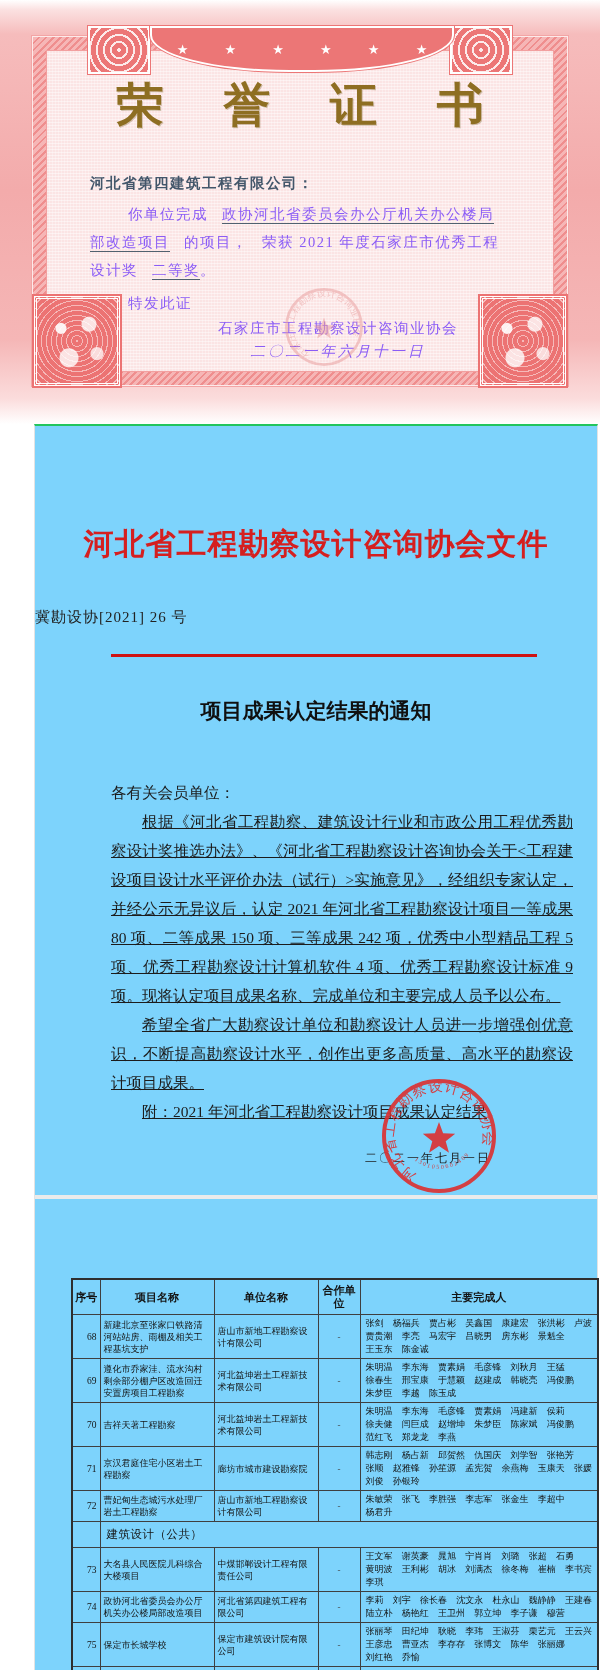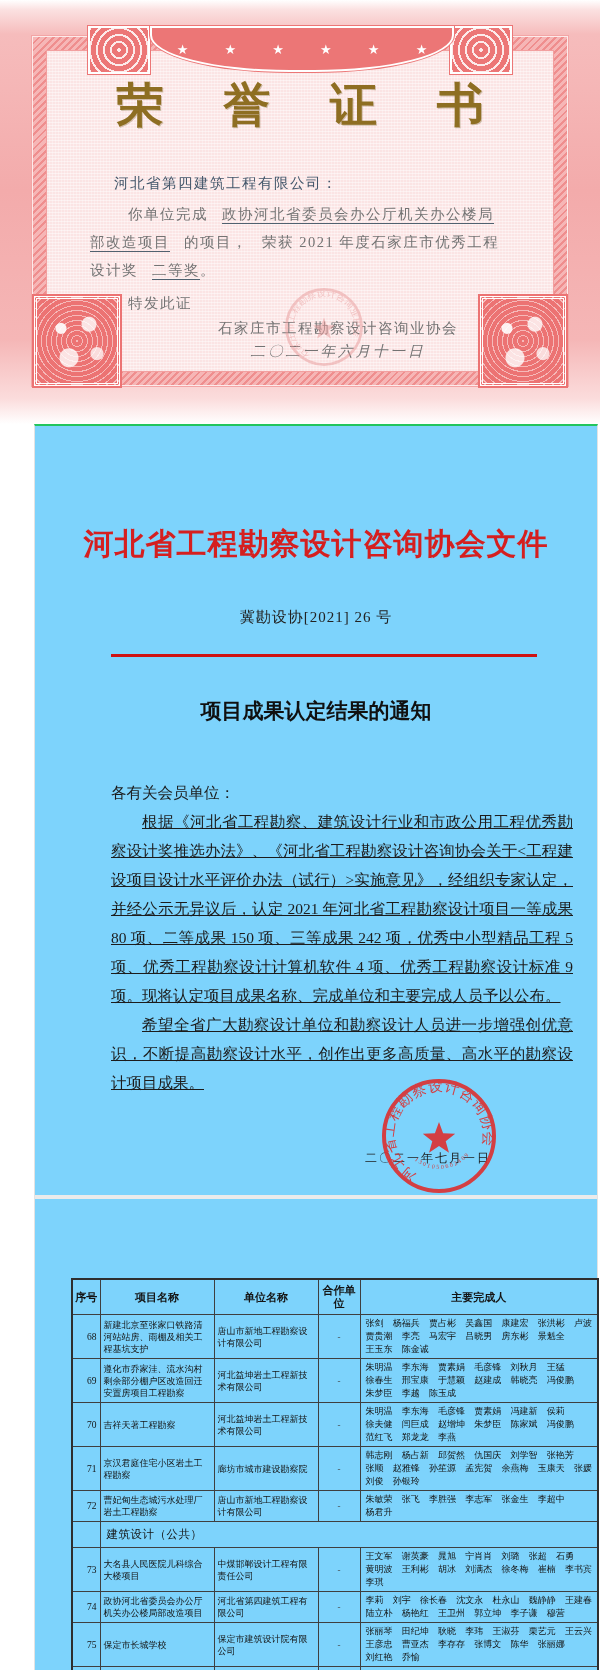--- a/index.html
+++ b/index.html
@@ -28,38 +28,38 @@
   .cert-corner{position:absolute;top:296px;width:80px;height:84px;background:#ec7373;border:3px double #fff;
     box-shadow:0 0 0 2px #ec7373;
     background-image:radial-gradient(circle at 30% 35%,rgba(255,255,255,.9) 0 5px,transparent 6px),
       radial-gradient(circle at 65% 30%,rgba(255,255,255,.8) 0 7px,transparent 8px),
       radial-gradient(circle at 40% 70%,rgba(255,255,255,.8) 0 9px,transparent 10px),
       radial-gradient(circle at 75% 65%,rgba(255,255,255,.75) 0 6px,transparent 7px),
       repeating-radial-gradient(circle at 50% 50%,rgba(255,255,255,.5) 0 1px,transparent 1px 5px);}
   .cert-corner.left{left:34px;}.cert-corner.right{right:34px;}
   .cert-title{position:absolute;left:0;right:0;top:74px;text-align:center;font-size:47px;font-weight:bold;
     color:#8e6e22;letter-spacing:24px;text-indent:24px;text-shadow:1px 1px 0 rgba(110,82,20,.3);}
-  .cert-line{position:absolute;left:90px;right:64px;color:#737373;font-size:14.5px;letter-spacing:1.5px;white-space:nowrap;}
-  .cl1{top:174px;font-weight:normal;color:#43566a;margin-left:24px;}
+  .cert-line{position:absolute;left:90px;right:64px;color:#8b5cf6;font-size:14.5px;letter-spacing:1.5px;white-space:nowrap;}
+  .cl1{top:174px;font-weight:bold;color:#43566a;}
   .cl2{top:205px;padding-left:38px;}
   .cl3{top:233px;}
   .cl4{top:261px;}
   .cl5{top:294px;padding-left:38px;}
   .cl6{top:319px;left:200px;right:auto;width:276px;text-align:center;white-space:nowrap;}
   .cl7{top:342px;left:200px;right:auto;width:276px;text-align:center;letter-spacing:3px;white-space:nowrap;font-style:italic;}
   .u{border-bottom:1px solid #50616f;padding-bottom:1px;}
   .gap{display:inline-block;width:14px;}
   .cert-stamp{position:absolute;left:283px;top:286px;width:82px;height:82px;opacity:.5;}
 
   
   .lower-page{position:absolute;left:2px;right:2px;top:424px;height:1246px;background:#7dd3fc;
     border-left:1px solid #e3e3e3;border-right:1px solid #e3e3e3;border-top:2px solid #22c55e;margin-left:32px;}
   .doc-header{position:absolute;left:0;right:0;top:98px;text-align:center;font-size:30px;font-weight:900;
     color:#d51f1f;font-family:"Liberation Sans","DejaVu Sans",sans-serif;letter-spacing:1px;}
-  .doc-number{position:absolute;left:0;right:0;top:182px;text-align:center;font-size:15px;color:#222;letter-spacing:1px;}
+  .doc-number{position:absolute;left:0;right:0;top:182px;text-align:left;font-size:15px;color:#222;letter-spacing:1px;}
   .red-rule{position:absolute;left:76px;right:60px;top:228px;height:3px;background:#cf1212;}
   .doc-title{position:absolute;left:0;right:0;top:270px;text-align:center;font-size:21px;font-weight:bold;
     color:#101010;line-height:31px;}
   .doc-body{position:absolute;left:76px;width:462px;top:352px;font-size:15.5px;line-height:29px;
     text-align:justify;color:#1c1c1c;}
   .doc-body p{margin:0;}
   .doc-body p.ind{text-indent:2em;text-decoration:underline;}
   .doc-date{position:absolute;left:330px;top:724px;font-size:12px;letter-spacing:2px;color:#1c1c1c;white-space:nowrap;}
   .doc-stamp{position:absolute;left:344px;top:650px;width:120px;height:120px;opacity:.9;}
 
@@ -131,20 +131,21 @@
     <div class="doc-number">冀勘设协[2021] 26 号</div>
     <div class="red-rule"></div>
     <div class="doc-title">
       <div>项目成果认定结果的通知</div>
     </div>
 
     <div class="doc-body">
       <p>各有关会员单位：</p>
       <p class="ind">根据《河北省工程勘察、建筑设计行业和市政公用工程优秀勘察设计奖推选办法》、《河北省工程勘察设计咨询协会关于&lt;工程建设项目设计水平评价办法（试行）&gt;实施意见》，经组织专家认定，并经公示无异议后，认定 2021 年河北省工程勘察设计项目一等成果 80 项、二等成果 150 项、三等成果 242 项，优秀中小型精品工程 5 项、优秀工程勘察设计计算机软件 4 项、优秀工程勘察设计标准 9 项。现将认定项目成果名称、完成单位和主要完成人员予以公布。</p>
       <p class="ind">希望全省广大勘察设计单位和勘察设计人员进一步增强创优意识，不断提高勘察设计水平，创作出更多高质量、高水平的勘察设计项目成果。</p>
+      <p class="ind">附：2021 年河北省工程勘察设计项目成果认定结果</p>
     </div>
 
     <div class="doc-date">二〇二一年七月一日</div>
 
     <svg class="doc-stamp" viewBox="0 0 120 120">
       <circle class="stamp-ring" cx="60" cy="60" r="55" stroke="#dd2f2f"></circle>
       <path id="docRing" d="M15,60 a45,45 0 1,1 90,0 a45,45 0 1,1 -90,0" fill="none"></path>
       <text class="stamp-text" font-size="14.5" fill="#dd2f2f" transform="rotate(-60 60 60)">
         <textPath href="#docRing" textLength="198">河北省工程勘察设计咨询协会</textPath>
       </text>

